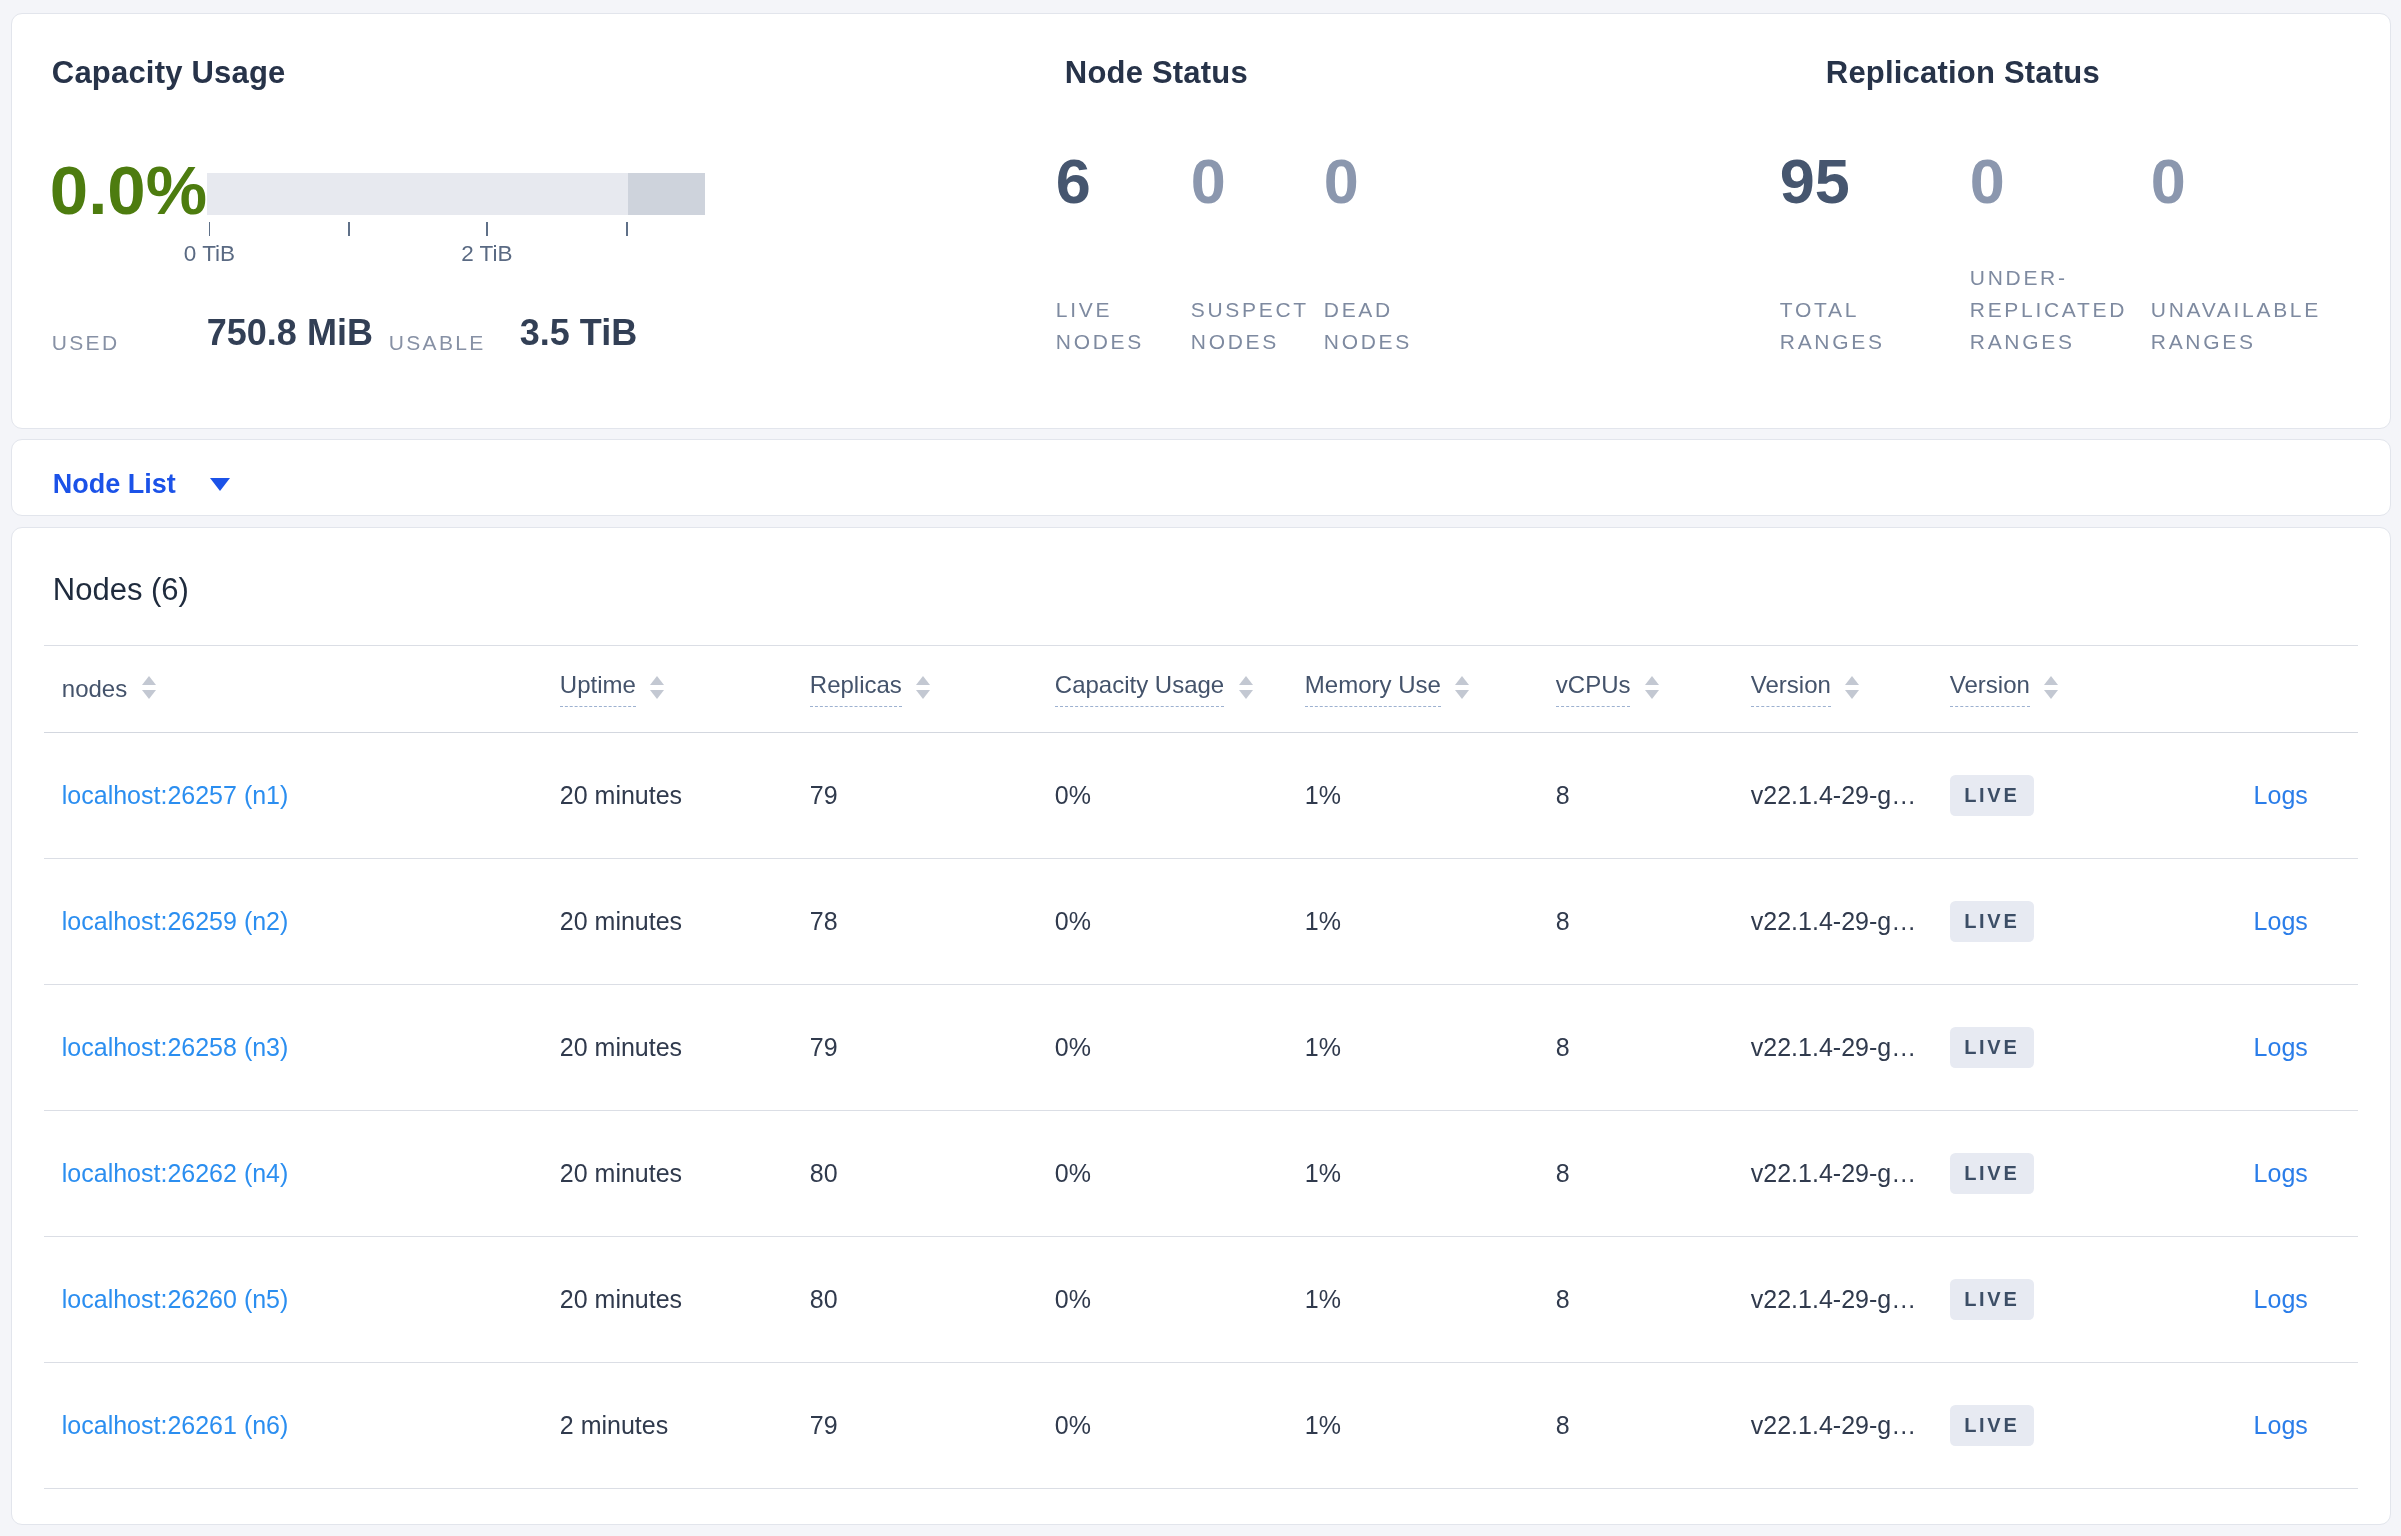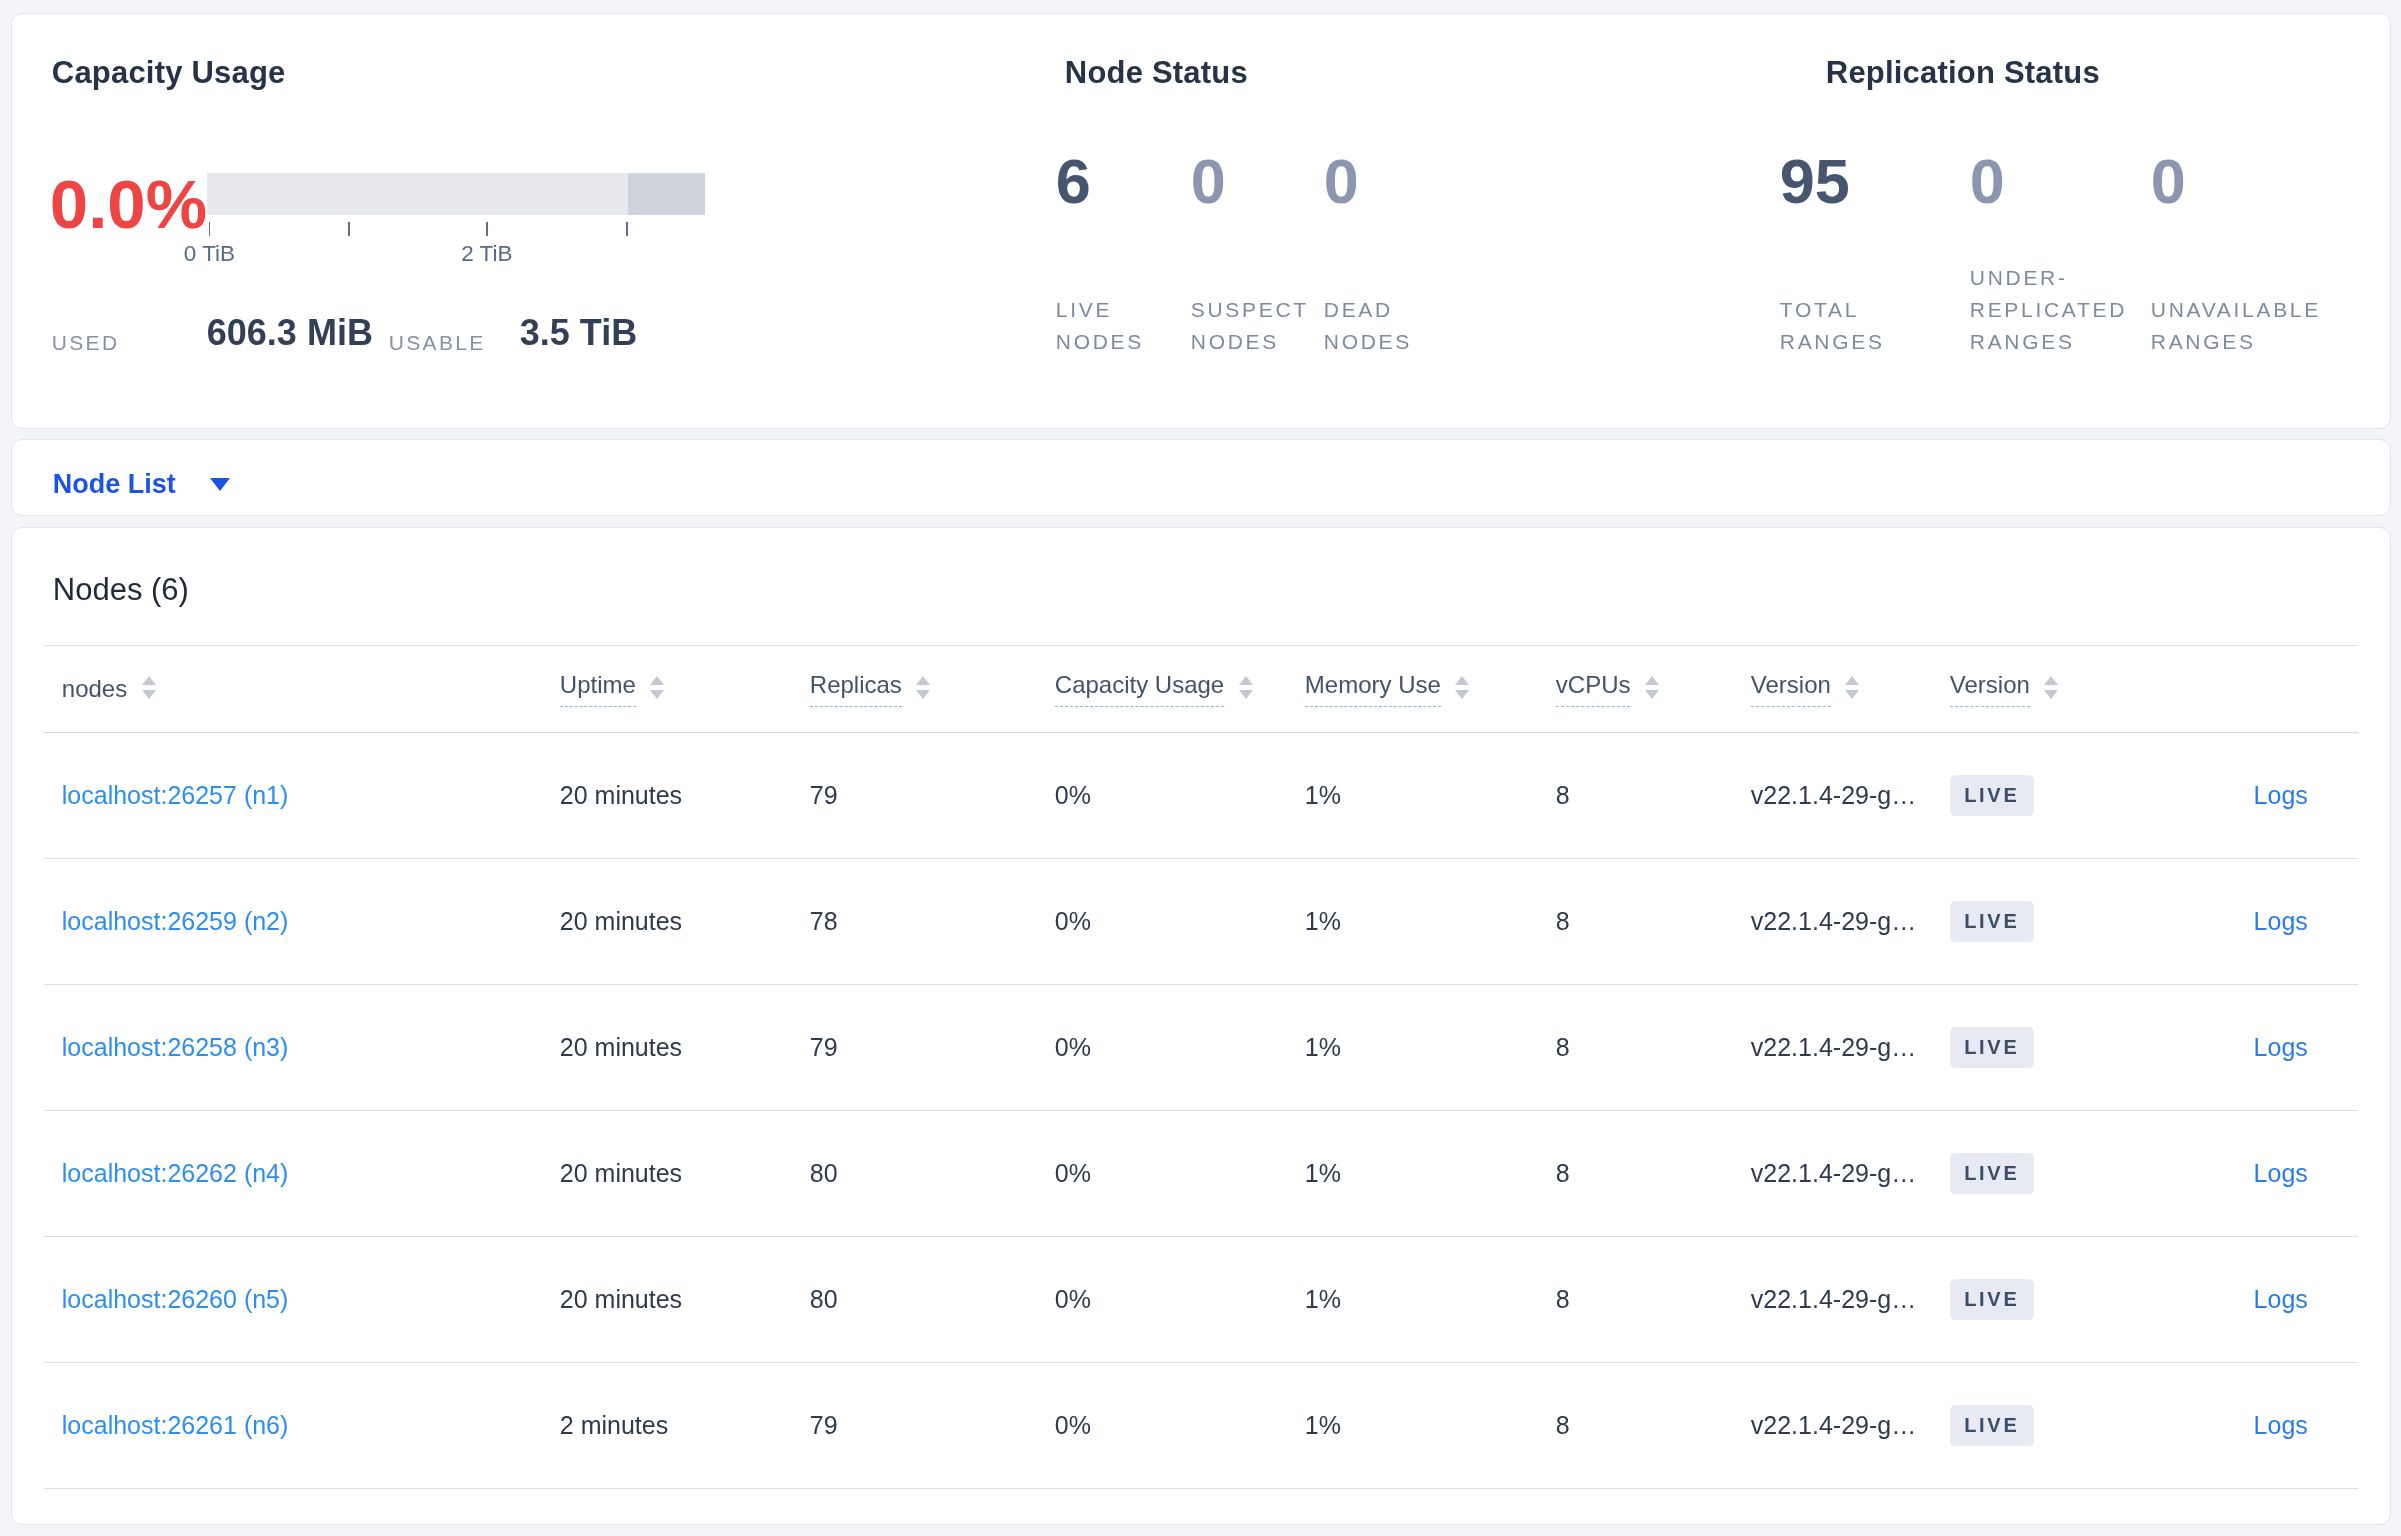--- a/index.html
+++ b/index.html
@@ -8,21 +8,21 @@
   .page { position:relative; width:2401px; height:1536px; background:#f4f5f9; overflow:hidden; }
 
   .panel { position:absolute; background:#ffffff; border:0.9px solid #e2e5ec; border-radius:11px; }
 
   
   .top-panel { left:10.8px; top:12.6px; width:2380px; height:416px; }
   .section-title { position:absolute; top:41px; font-size:31px; font-weight:600; color:#273349; letter-spacing:0.2px; }
 
   
   .cap-title { left:40px; }
-  .cap-percent { position:absolute; left:38px; top:156px; font-size:69px; line-height:69px; font-weight:600; color:#ef4444; }
+  .cap-percent { position:absolute; left:38px; top:142px; font-size:69px; line-height:69px; font-weight:600; color:#4d7c0f; }
   .gauge { position:absolute; left:195px; top:159px; width:498px; }
   .gauge-bar { position:relative; height:42px; background:#e7e9ef; }
   .gauge-bar-end { position:absolute; right:0; top:0; bottom:0; width:15.5%; background:#ced3dc; }
   .gauge-ticks { position:relative; height:16px; margin-top:7.2px; }
   .gauge-tick { position:absolute; top:0; width:1.8px; height:14.4px; background:#5f7088; }
   .gauge-labels { position:relative; height:27px; margin-top:3.6px; }
   .gauge-tick-label { position:absolute; transform:translateX(-50%); font-size:22.5px; color:#5a6a83; white-space:nowrap; }
   .cap-stats { position:absolute; left:40px; top:299px; width:649px; height:58px; }
   .cap-stat-label { position:absolute; top:18px; font-size:21px; letter-spacing:2.3px; color:#8791a5; }
   .cap-stat-value { position:absolute; top:0px; font-size:36px; line-height:40px; font-weight:600; color:#323f55; white-space:nowrap; }
@@ -80,21 +80,21 @@
           <div class="gauge-tick" style="left:279px"></div>
           <div class="gauge-tick" style="left:419px"></div>
         </div>
         <div class="gauge-labels">
           <div class="gauge-tick-label" style="left:2.7px">0 TiB</div>
           <div class="gauge-tick-label" style="left:280px">2 TiB</div>
         </div>
       </div>
       <div class="cap-stats">
         <span class="cap-stat-label" style="left:0px">USED</span>
-        <span class="cap-stat-value" style="left:155px">606.3 MiB</span>
+        <span class="cap-stat-value" style="left:155px">750.8 MiB</span>
         <span class="cap-stat-label" style="left:337px">USABLE</span>
         <span class="cap-stat-value" style="left:468px">3.5 TiB</span>
       </div>
     </div>
 
     <div>
       <div class="section-title" style="left:1053px">Node Status</div>
       <div class="stats-row" style="left:1044px">
         <div class="stat-col" style="width:135px">
           <div class="stat-value">6</div>

